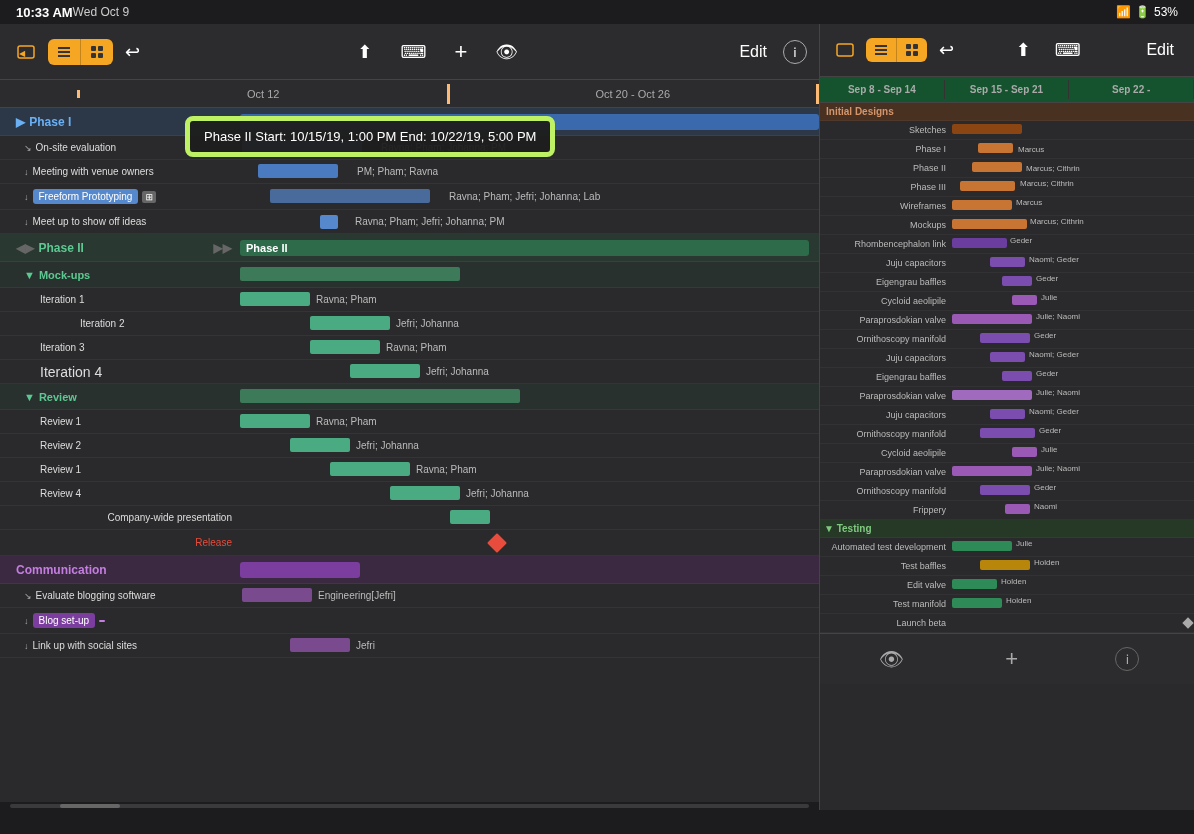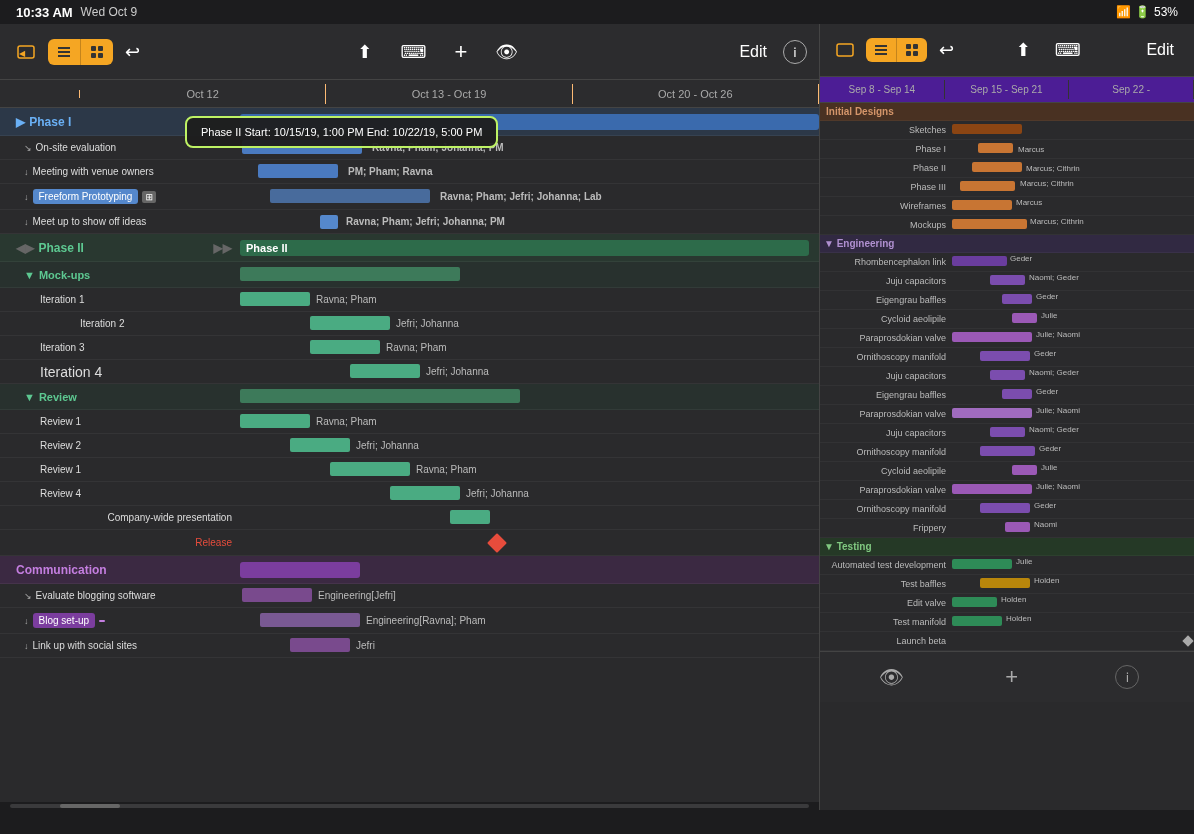--- a/index.html
+++ b/index.html
@@ -20,59 +20,59 @@
     .toolbar-center { display: flex; align-items: center; gap: 16px; }
     .toolbar-right { display: flex; align-items: center; gap: 8px; }
     .toolbar-btn { background: none; border: none; color: #fff; cursor: pointer; padding: 4px; display: flex; align-items: center; justify-content: center; border-radius: 4px; font-size: 18px; }
     .icon-group { display: flex; background: #f5a623; border-radius: 6px; overflow: hidden; }
     .icon-group-btn { background: none; border: none; padding: 5px 8px; cursor: pointer; color: #000; font-size: 14px; display: flex; align-items: center; }
     .icon-group-btn + .icon-group-btn { border-left: 1px solid rgba(0,0,0,0.2); }
     .edit-btn { background: none; border: none; color: #fff; font-size: 16px; font-weight: 500; cursor: pointer; padding: 4px 8px; }
     
     
     .date-header { display: flex; background: #2c2c2e; border-bottom: 1px solid #444; height: 28px; align-items: center; }
-    .date-cell { flex: 1; text-align: center; font-size: 11px; color: #aaa; border-right: 1px solid #fdba74; padding: 4px; }
+    .date-cell { flex: 1; text-align: center; font-size: 11px; color: #aaa; border-right: 3px solid #fdba74; padding: 4px; }
     .date-cell:first-child { flex: 0 0 100px; }
     
     
     .gantt-area { flex: 1; overflow: auto; position: relative; background: #2a2a2c; }
     
     
-    .tooltip { position: absolute; top: 8px; left: 185px; background: rgba(30,30,30,0.95); border: 2px solid #bef264; border-radius: 8px; padding: 8px 14px; font-size: 11px; white-space: nowrap; z-index: 100; color: #fff; }
+    .tooltip { position: absolute; top: 8px; left: 185px; background: rgba(30,30,30,0.95); border: 5px solid #bef264; border-radius: 8px; padding: 8px 14px; font-size: 13px; white-space: nowrap; z-index: 100; color: #fff; }
     
     
     .gantt-row { display: flex; align-items: center; min-height: 24px; border-bottom: 1px solid rgba(255,255,255,0.05); position: relative; }
     .gantt-label { width: 240px; min-width: 240px; padding: 2px 8px 2px 16px; font-size: 11px; color: #ddd; white-space: nowrap; overflow: hidden; text-overflow: ellipsis; flex-shrink: 0; }
     
     
     .right-panel { flex: 1; display: flex; flex-direction: column; overflow: hidden; background: #2a2a2c; }
     
     .right-toolbar { display: flex; align-items: center; justify-content: space-between; padding: 6px 12px; background: #2c2c2e; height: 56px; border-bottom: 1px solid #444; }
-    .right-date-header { display: flex; background: #4c1d95; border-bottom: 1px solid #444; height: 28px; align-items: center; }
+    .right-date-header { display: flex; background: #14532d; border-bottom: 1px solid #444; height: 28px; align-items: center; font-weight: bold; }
     .right-date-cell { flex: 1; text-align: center; font-size: 10px; color: #aaa; border-right: 1px solid #333; padding: 4px; }
     
     .right-rows { overflow: hidden; height: calc(100% - 28px); }
     
     .right-row { display: flex; align-items: center; min-height: 18px; border-bottom: 1px solid rgba(255,255,255,0.04); font-size: 9px; color: #bbb; padding: 1px 0; }
     .right-label { width: 130px; min-width: 130px; padding: 0 4px; text-align: right; overflow: hidden; text-overflow: ellipsis; white-space: nowrap; color: #bbb; font-size: 9px; }
     .right-bar-area { flex: 1; position: relative; height: 16px; }
     .indent1 { padding-left: 24px !important; }
     .indent2 { padding-left: 40px !important; }
     
     .row-phase-i { background: rgba(50,90,140,0.25); }
     
-    .assignee { color: #bbb; font-size: 10px; margin-left: 4px; white-space: nowrap; font-weight: bold; }
+    .assignee { color: #bbb; font-size: 10px; margin-left: 13px; white-space: nowrap; }
   </style>
 </head>
 <body>
 
 <div class="app-container" style="flex-direction:column;">
 
   <div class="status-bar">
-    <div style="display:flex;gap:8px;align-items:center;">
+    <div style="display:flex;gap:0;align-items:center;">
       <span style="font-size:13px;font-weight:600;">10:33 AM</span>
       <span style="font-size:12px;color:#ccc;">Wed Oct 9</span>
     </div>
     <div style="display:flex;gap:4px;align-items:center;font-size:12px;">
       <span>📶</span>
       <span>🔋</span>
       <span>53%</span>
     </div>
   </div>
 
@@ -115,21 +115,20 @@
         </div>
         <div class="toolbar-right">
           <button class="edit-btn" style="color:#fff;">Edit</button>
           <button class="toolbar-btn" style="border:1.5px solid #aaa;border-radius:50%;width:24px;height:24px;font-size:13px;">ℹ</button>
         </div>
       </div>
 
       <div class="date-header">
         <div class="date-cell" style="flex:0 0 80px;"></div>
         <div class="date-cell">Oct 12</div>
-        <div class="date-cell">Oct 13 - Oct 19</div>
         <div class="date-cell">Oct 20 - Oct 26</div>
       </div>
 
       <div class="gantt-area" style="position:relative;">
 
         <div class="tooltip">
           <span>Phase II   Start: 10/15/19, 1:00 PM   End: 10/22/19, 5:00 PM</span>
         </div>
 
         <div class="gantt-row row-phase-i" style="height:28px;background:rgba(50,90,140,0.3);">
@@ -314,24 +313,20 @@
             <div style="position:absolute;left:2px;top:4px;width:70px;height:14px;background:#9b59b6;border-radius:2px;opacity:0.7;"></div>
             <span style="position:absolute;left:78px;font-size:10px;color:#bbb;">Engineering[Jefri]</span>
           </div>
         </div>
 
         <div class="gantt-row" style="height:26px;">
           <div class="gantt-label indent1" style="display:flex;align-items:center;">
             <span style="color:#aaa;margin-right:4px;font-size:9px;">↓</span>
             <span style="font-size:10px;background:#7b3d9e;padding:2px 6px;border-radius:3px;color:#fff;">Blog set-up</span>
             <span style="background:#c47ee0;color:#fff;font-size:9px;padding:1px 3px;border-radius:2px;margin-left:4px;"></span>
-          </div>
-          <div style="flex:1;position:relative;height:26px;display:flex;align-items:center;">
-            <div style="position:absolute;left:20px;top:5px;width:100px;height:14px;background:#9b6dbf;border-radius:2px;opacity:0.7;"></div>
-            <span style="position:absolute;left:126px;font-size:10px;color:#bbb;">Engineering[Ravna]; Pham</span>
           </div>
         </div>
 
         <div class="gantt-row" style="height:24px;">
           <div class="gantt-label indent1" style="display:flex;align-items:center;">
             <span style="color:#aaa;margin-right:4px;font-size:9px;">↓</span>
             <span style="font-size:10px;">Link up with social sites</span>
           </div>
           <div style="flex:1;position:relative;height:24px;display:flex;align-items:center;">
             <div style="position:absolute;left:50px;top:4px;width:60px;height:14px;background:#9b59b6;border-radius:2px;opacity:0.7;"></div>
@@ -433,24 +428,20 @@
           </div>
         </div>
         <div class="right-row">
           <div class="right-label">Mockups</div>
           <div class="right-bar-area">
             <div style="position:absolute;left:2px;top:2px;width:75px;height:10px;background:#c87533;border-radius:2px;"></div>
             <span style="position:absolute;left:80px;font-size:8px;color:#bbb;">Marcus; Cithrin</span>
           </div>
         </div>
 
-        <div class="right-row" style="background:rgba(60,40,100,0.4);height:18px;">
-          <div class="right-label" style="color:#b090d0;font-weight:600;font-size:10px;text-align:left;padding-left:4px;">▼ Engineering</div>
-          <div style="flex:1;"></div>
-        </div>
 
         <div class="right-row">
           <div class="right-label">Rhombencephalon link</div>
           <div class="right-bar-area">
             <div style="position:absolute;left:2px;top:2px;width:55px;height:10px;background:#6a3d9e;border-radius:2px;"></div>
             <span style="position:absolute;left:60px;font-size:8px;color:#bbb;">Geder</span>
           </div>
         </div>
         <div class="right-row">
           <div class="right-label">Juju capacitors</div>

